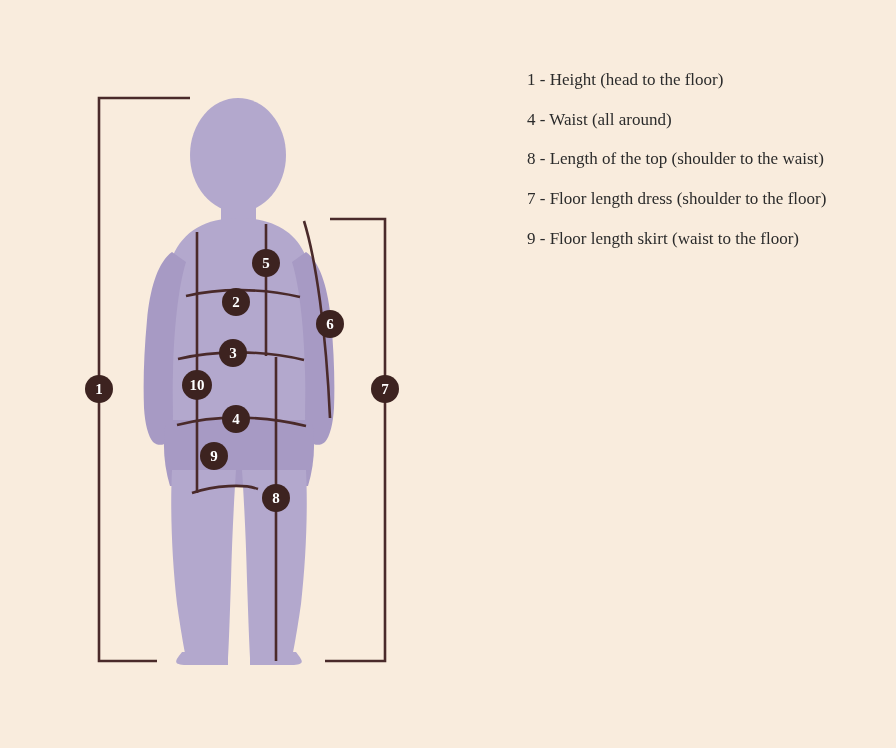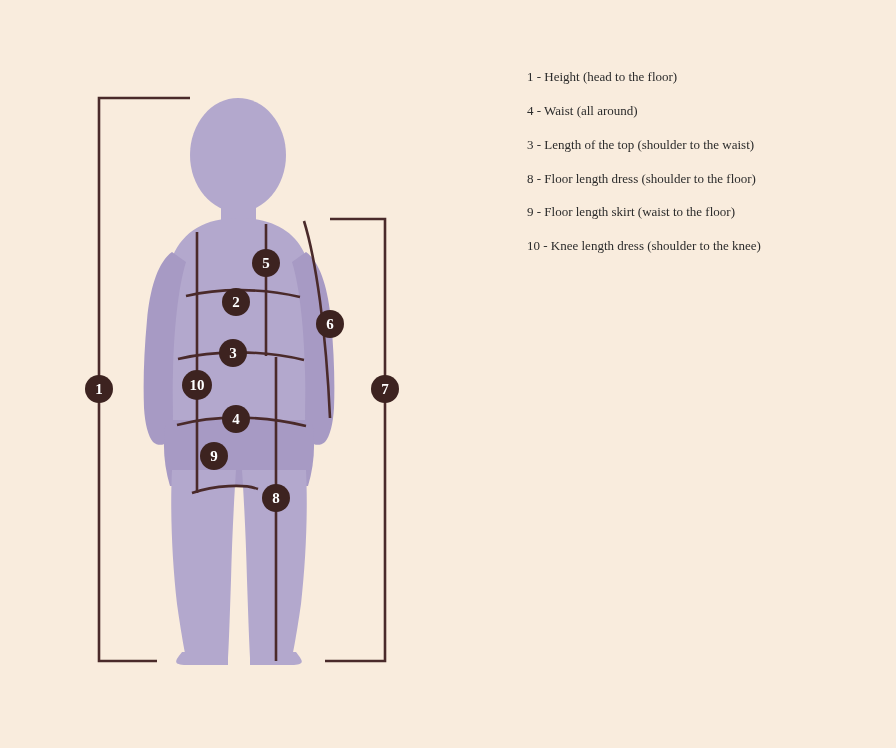--- a/index.html
+++ b/index.html
@@ -31,21 +31,21 @@
     left: 0;
     top: 0;
   }
   #legend-panel {
     position: absolute;
     left: 527px;
     top: 68px;
     width: 340px;
   }
   .legend-item {
-    font-size: 13px;
+    font-size: 17px;
     line-height: 1.45;
     color: #2b2b2b;
     margin-bottom: 15px;
     font-family: "Liberation Serif", serif;
   }
   .marker-label {
     font-family: "Liberation Serif", serif;
     font-weight: bold;
     font-size: 15px;
     fill: #ffffff;
@@ -177,19 +177,18 @@
           <circle cx="197" cy="385" r="15" fill="#3d2320"></circle>
           <text class="marker-label" x="197" y="390" text-anchor="middle">10</text>
         </g>
       </g>
     </svg>
   </div>
 
   <div id="legend-panel">
     <div class="legend-item">1 - Height (head to the floor)</div>
     <div class="legend-item">4 - Waist (all around)</div>
-    <div class="legend-item">3 - Length of the top (shoulder to the waist)</div>
-    <div class="legend-item">8 - Floor length dress (shoulder to the floor)</div>
+    <div class="legend-item">8 - Length of the top (shoulder to the waist)</div>
+    <div class="legend-item">7 - Floor length dress (shoulder to the floor)</div>
     <div class="legend-item">9 - Floor length skirt (waist to the floor)</div>
-    <div class="legend-item">10 - Knee length dress (shoulder to the knee)</div>
   </div>
 
 </div>
 
 </body></html>

